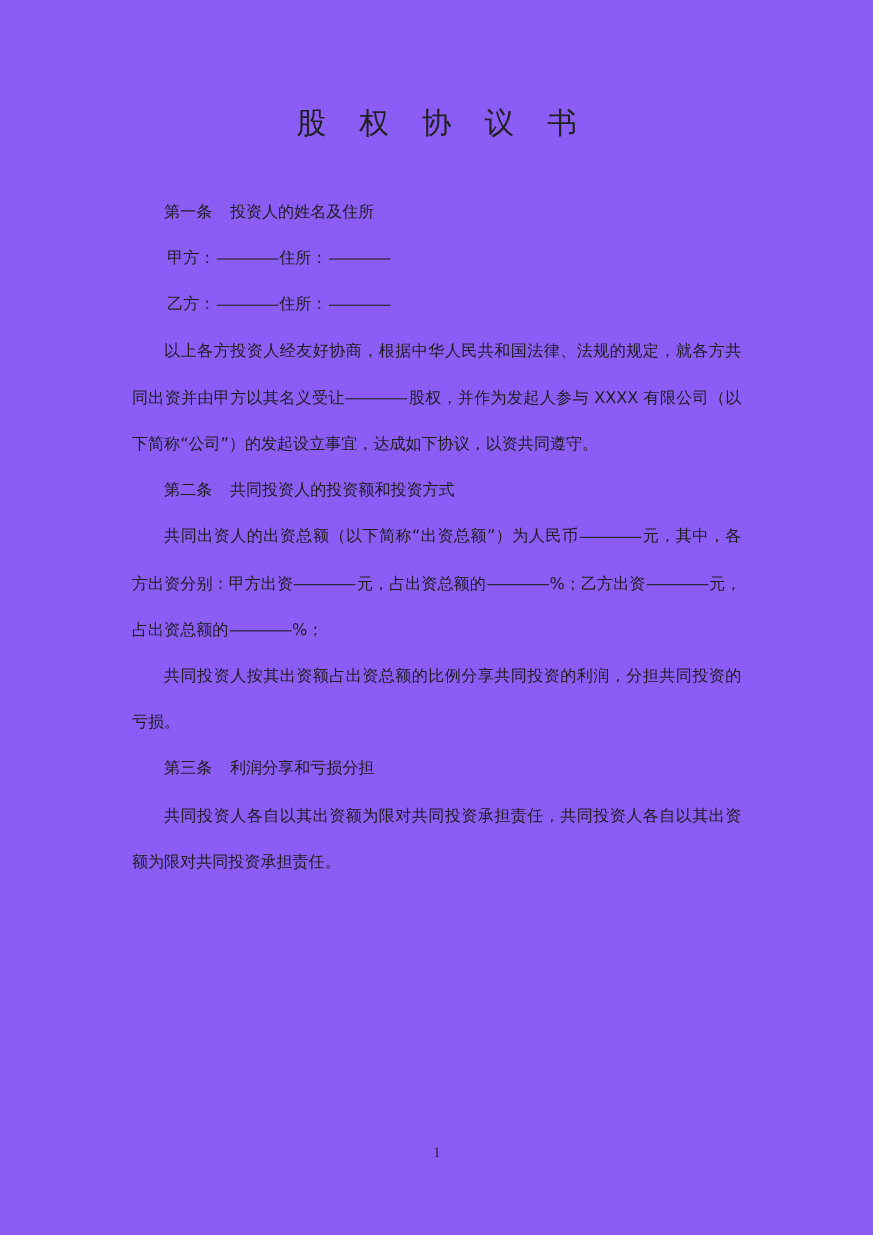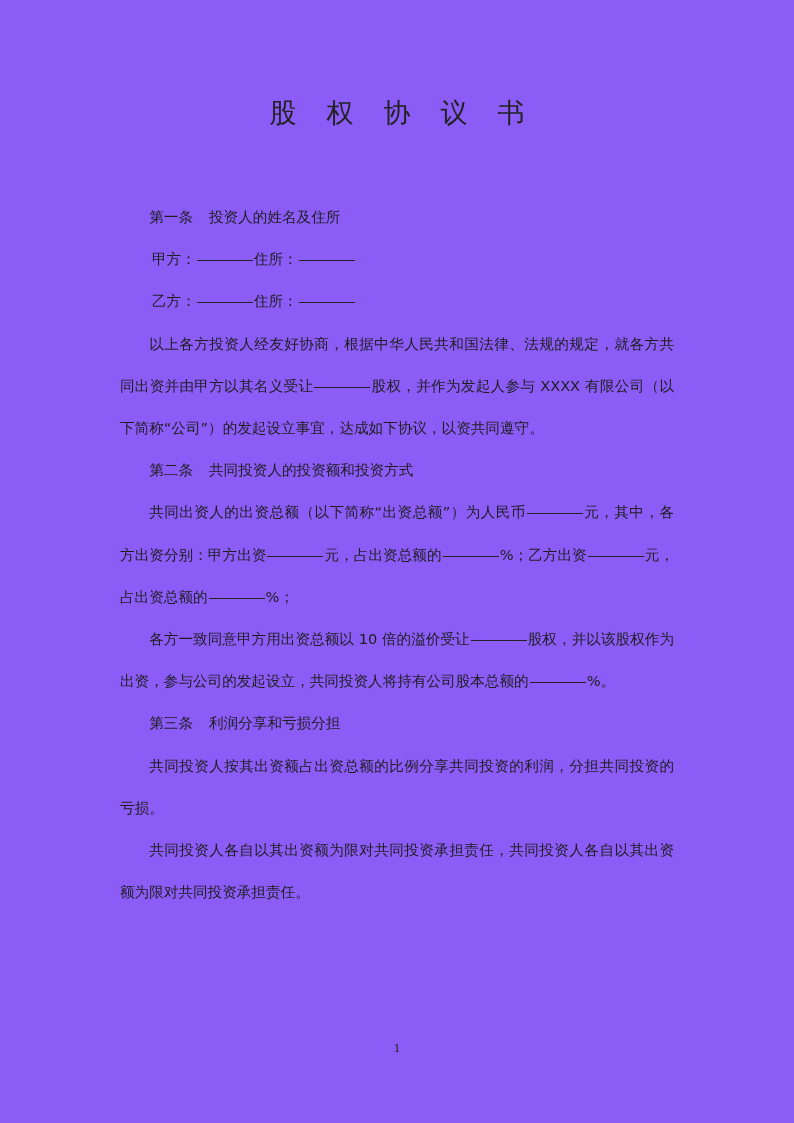--- a/index.html
+++ b/index.html
@@ -31,21 +31,21 @@
       font-size: 27px;
       letter-spacing: 30px;
       text-indent: 30px;
       color: #222;
       line-height: 40px;
     }
     .body-text {
       position: absolute;
       left: 120px;
       width: 554px;
-      top: 196px;
+      top: 172px;
       font-size: 14.6px;
       line-height: 42.2px;
       color: #1e1e1e;
     }
     .para {
       margin: 0;
       text-indent: 2em;
       text-align: justify;
       text-align-last: left;
     }
@@ -85,25 +85,24 @@
     <p class="para no-indent" style="padding-left:32px;"><span>甲方：</span><span class="blank"></span><span>住所：</span><span class="blank"></span></p>
 
     <p class="para no-indent" style="padding-left:32px;"><span>乙方：</span><span class="blank"></span><span>住所：</span><span class="blank"></span></p>
 
     <p class="para"><span>以上各方投资人经友好协商，根据中华人民共和国法律、法规的规定，就各方共同出资并由甲方以其名义受让</span><span class="blank"></span><span>股权，并作为发起人参与 XXXX 有限公司（以下简称“公司”）的发起设立事宜，达成如下协议，以资共同遵守。</span></p>
 
     <p class="para heading"><span>第二条</span><span class="sp"></span><span>共同投资人的投资额和投资方式</span></p>
 
     <p class="para"><span>共同出资人的出资总额（以下简称“出资总额”）为人民币</span><span class="blank"></span><span>元，其中，各方出资分别：甲方出资</span><span class="blank"></span><span>元，占出资总额的</span><span class="blank"></span><span>%；乙方出资</span><span class="blank"></span><span>元，占出资总额的</span><span class="blank"></span><span>%；</span></p>
 
-    <p class="para"><span>各方一致同意甲方用出资总额以 10 倍的溢价受让</span><span class="blank"></span><span>股权，并以该股权作为出资，参与公司的发起设立，共同投资人将持有公司股本总额的</span><span class="blank"></span><span>%。</span></p>
 
 
+    <p class="para">共同投资人按其出资额占出资总额的比例分享共同投资的利润，分担共同投资的亏损。</p>
+
     <p class="para heading"><span>第三条</span><span class="sp"></span><span>利润分享和亏损分担</span></p>
-
-    <p class="para">共同投资人按其出资额占出资总额的比例分享共同投资的利润，分担共同投资的亏损。</p>
 
     <p class="para">共同投资人各自以其出资额为限对共同投资承担责任，共同投资人各自以其出资额为限对共同投资承担责任。</p>
 
   </div>
 
   <div class="page-number">1</div>
 </div>
 
 </body></html>

